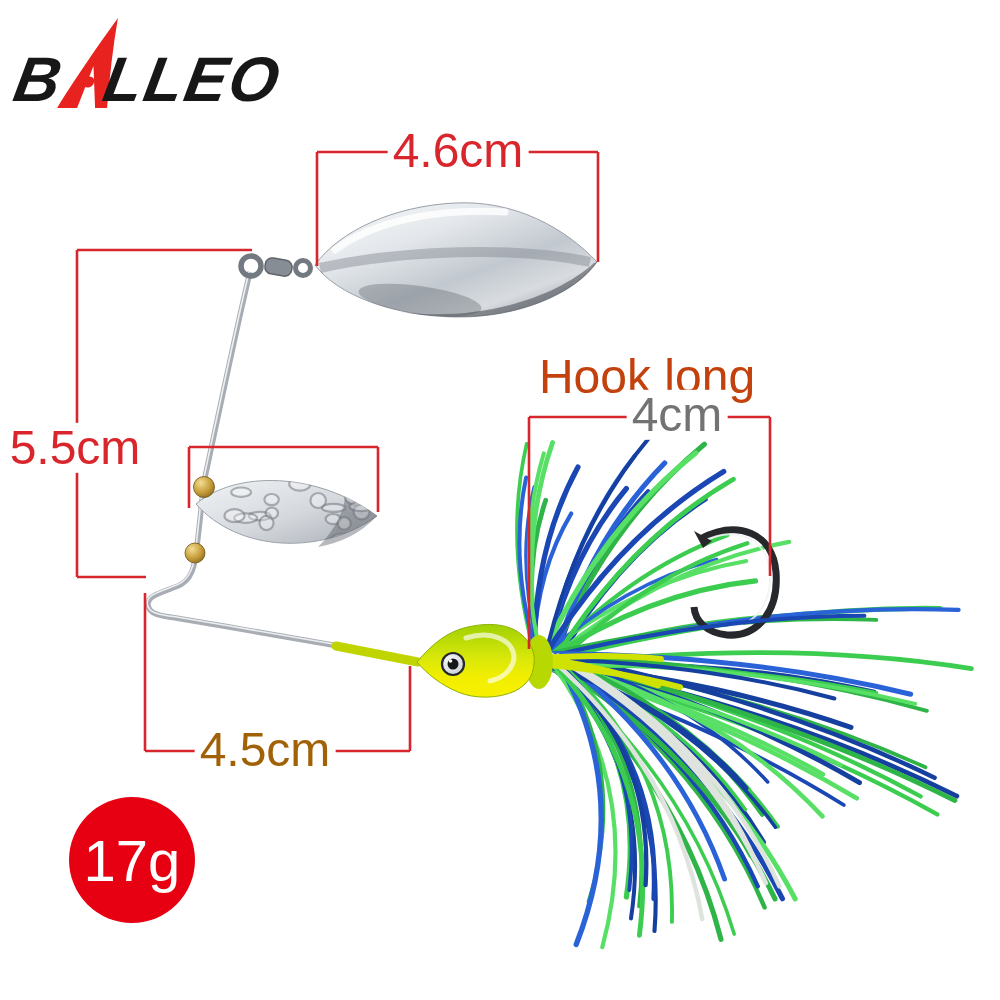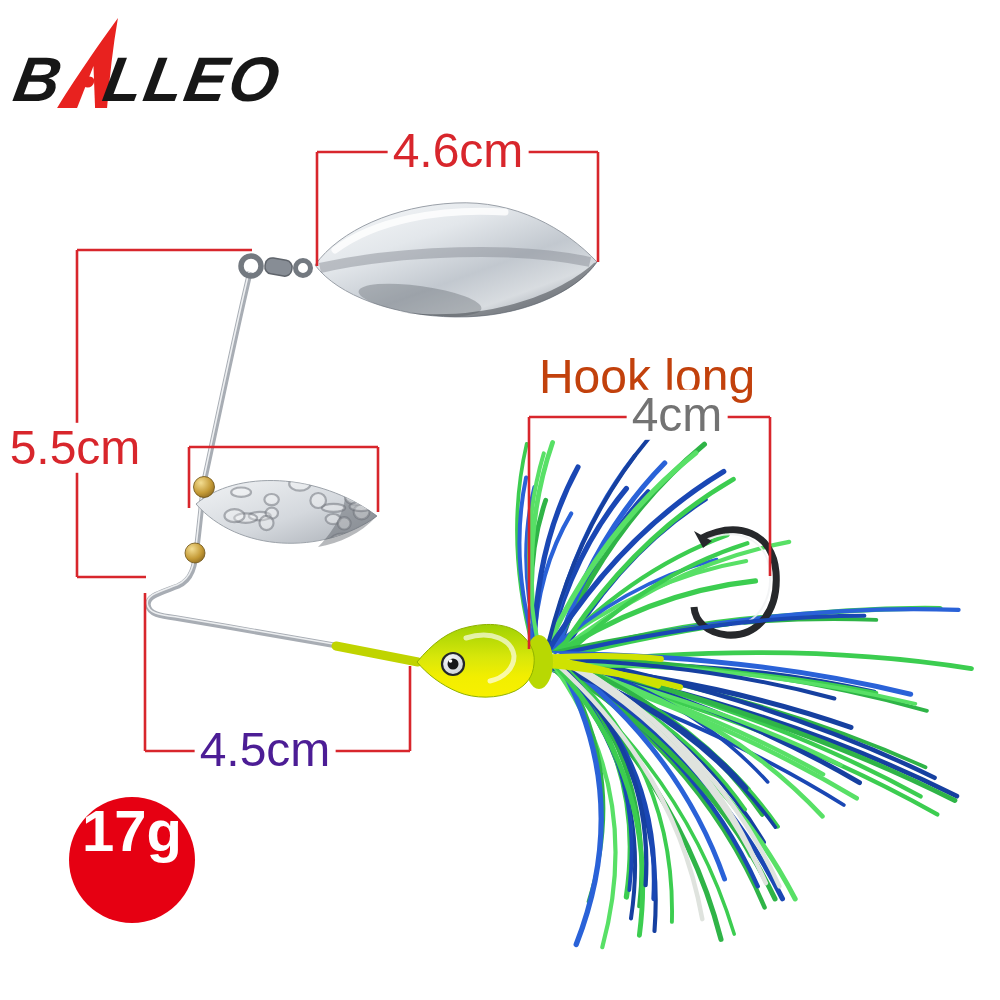--- a/index.html
+++ b/index.html
@@ -6,21 +6,21 @@
   .stage{position:relative;width:1000px;height:1000px;background:#fff;overflow:hidden;
          font-family:"Liberation Sans", sans-serif;}
   .stage svg.scene{position:absolute;left:0;top:0;}
   .label{position:absolute;transform:translate(-50%,-50%);font-size:48px;line-height:1.05;
          white-space:nowrap;background:#fff;padding:0 5px;font-weight:400;}
   .logo{position:absolute;left:18px;top:16px;display:flex;align-items:flex-end;
         transform:skewX(-10deg);}
   .logo .ltr{font-size:63px;font-weight:bold;font-style:italic;letter-spacing:2px;line-height:0.95;}
   .logo svg{display:block;margin:0 -11px 0 -9px;}
   .badge{position:absolute;left:69px;top:797px;width:126px;height:126px;border-radius:50%;
-         display:flex;align-items:flex-start;justify-content:center;font-size:58px;font-weight:bold;}
+         display:flex;align-items:center;justify-content:center;font-size:58px;font-weight:normal;}
 </style>
 </head>
 <body>
 
 <div class="stage" style="background: rgb(255, 255, 255);">
 
   <svg class="scene" width="1000" height="1000" viewBox="0 0 1000 1000">
     <defs>
       <linearGradient id="bladeGrad" x1="0" y1="0" x2="0.9" y2="1">
         <stop offset="0" stop-color="#f8fafb"></stop>
@@ -252,19 +252,19 @@
       <path id="fishA-gap" d="M37,50 L46,92 L28,92 Z" fill="#ffffff"></path>
       <circle id="fishA-dot" cx="35" cy="66" r="5.5" fill="#e8221f"></circle>
     </svg>
     <span class="ltr" style="color: rgb(23, 23, 23);">LLEO</span>
   </div>
 
   <div class="label" style="left: 458px; top: 151px; color: rgb(216, 38, 44);">4.6cm</div>
   <div class="label" style="left: 75px; top: 420px; color: rgb(216, 38, 44); margin-top: 28px;">5.5cm</div>
   <div class="label" style="left: 647px; top: 377px; background: transparent; color: #c2410c;">Hook long</div>
   <div class="label" style="left: 629px; top: 415px; color: #737373; margin-left: 48px;">4cm</div>
-  <div class="label" style="left: 265px; top: 750px; color: #4c1d95; text-align: center;">4.5cm</div>
+  <div class="label" style="left: 265px; top: 750px; color: #a16207; text-align: center;">4.5cm</div>
 
   <div class="badge" style="background: rgb(230, 0, 18); color: rgb(255, 255, 255);">
     <span>17g</span>
   </div>
 
 </div>
 
 </body></html>

